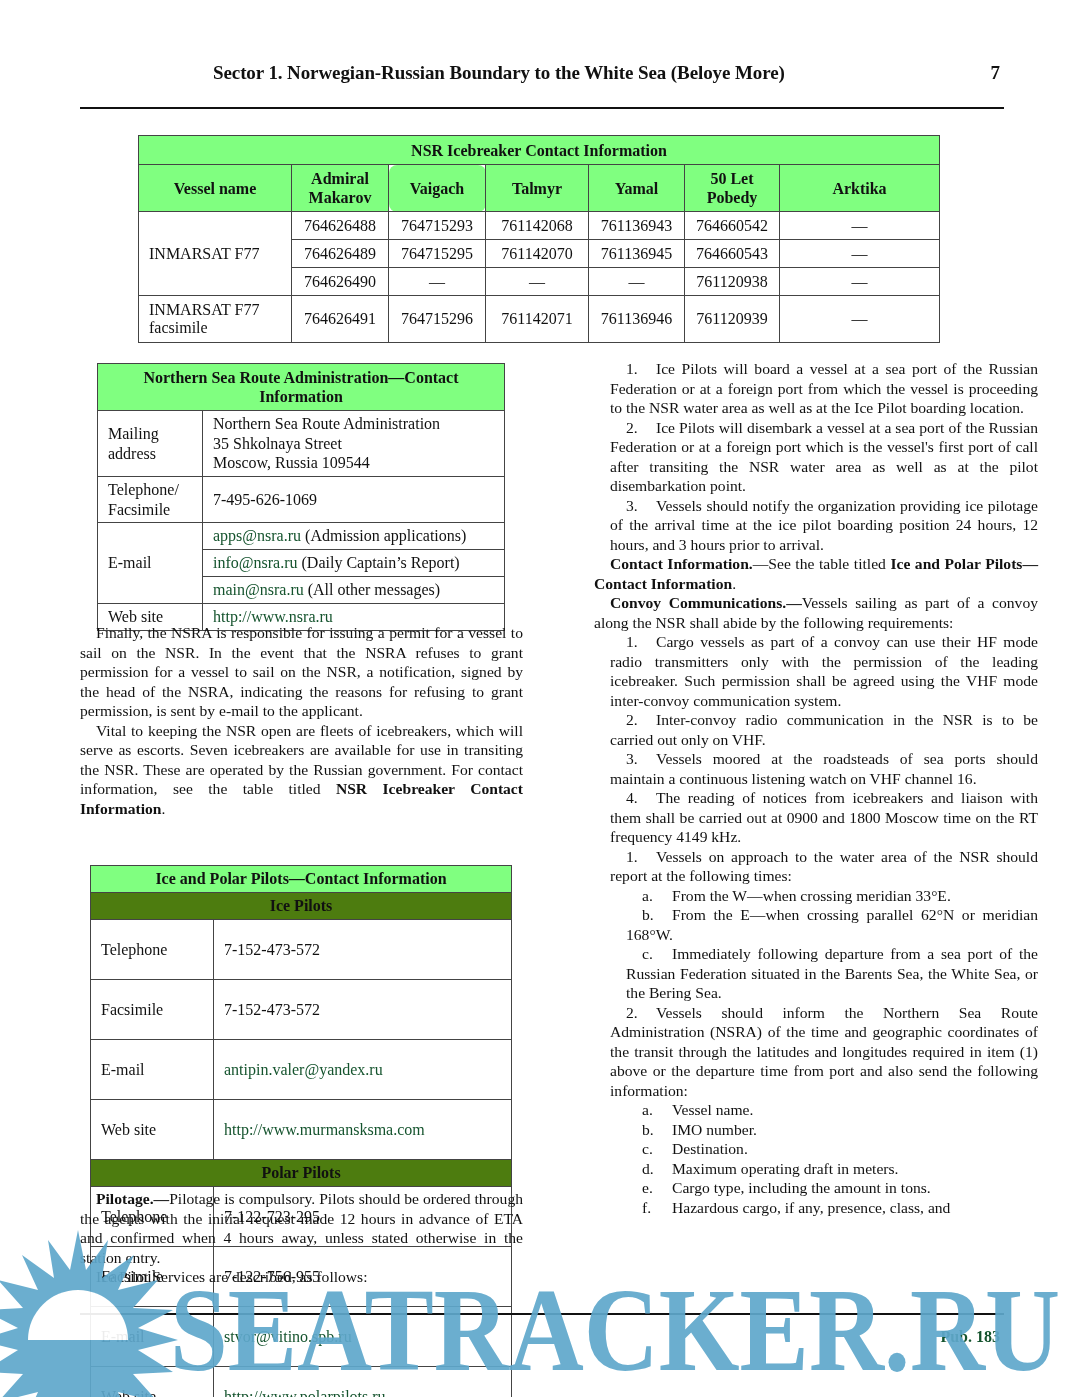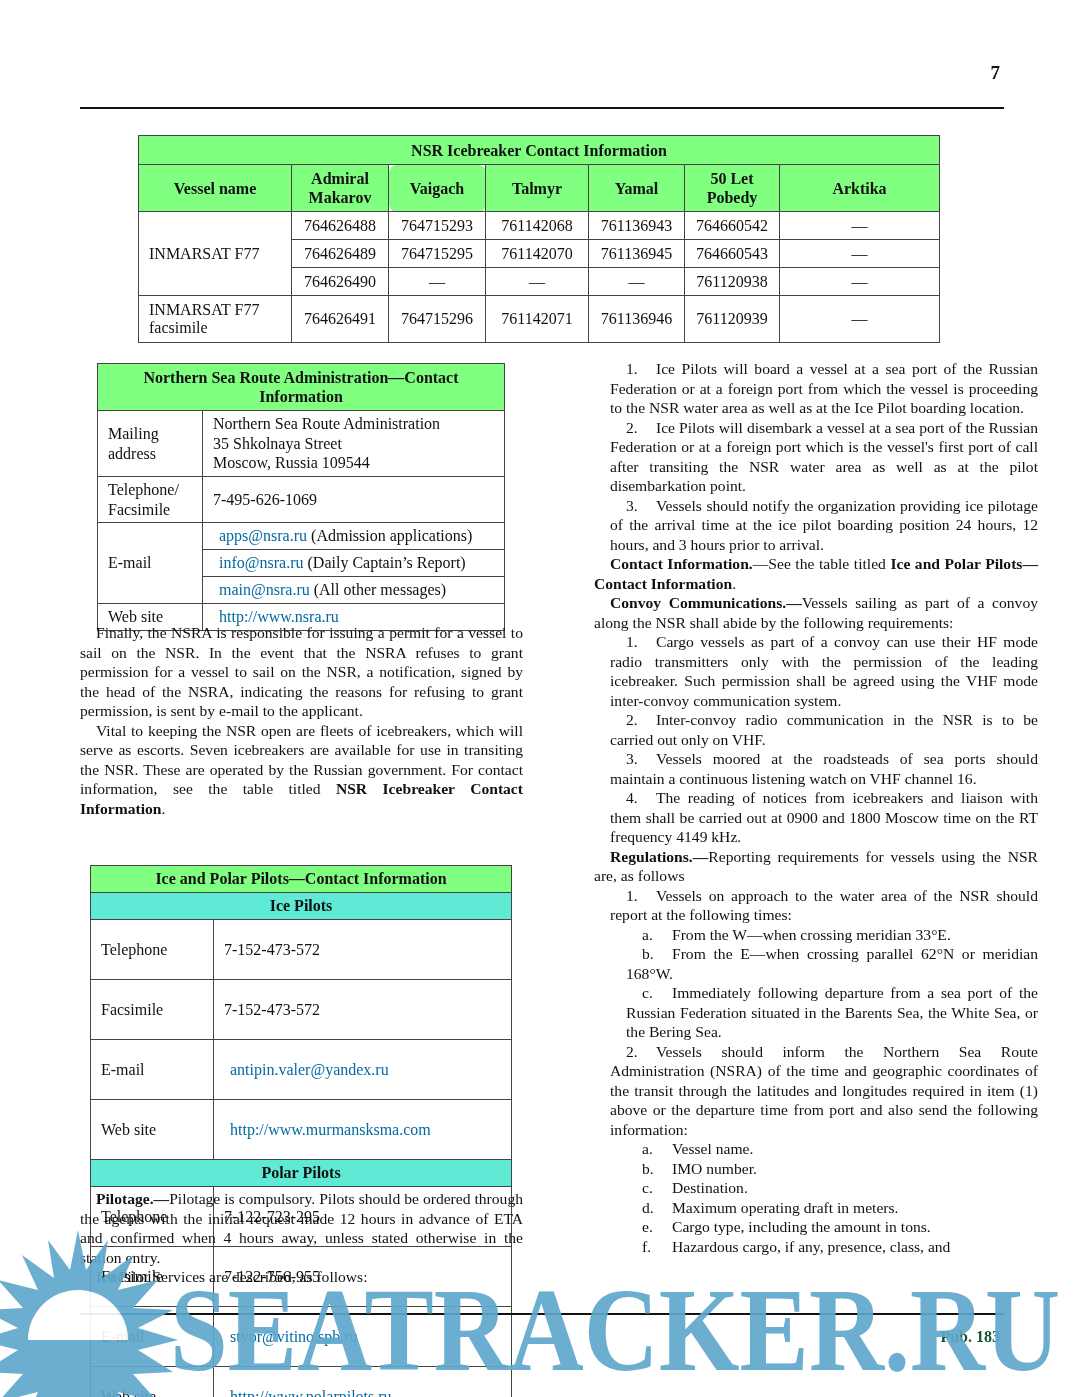--- a/index.html
+++ b/index.html
@@ -4,22 +4,22 @@
 <style>
   html,body{margin:0;padding:0;background:#fff;}
   body{width:1080px;height:1397px;position:relative;overflow:hidden;font-family:"Liberation Serif","DejaVu Serif",serif;color:#111;}
   .header{position:absolute;left:80px;top:60px;width:924px;height:30px;}
   .header .title{position:absolute;left:133px;top:2px;font-weight:bold;font-size:19px;letter-spacing:-0.1px;}
   .header .pnum{position:absolute;right:4px;top:2px;font-weight:bold;font-size:19px;}
   .rule{position:absolute;left:80px;width:924px;height:2px;background:#111;}
   table{border-collapse:collapse;font-family:"Liberation Serif",serif;}
   td,th{border:1px solid #444;}
   .green{background:#80ff80;}
-  .yellow{background:#5eead4;}
-  a,.link{color:#0369a1;text-decoration:none;margin-left:6px;}
+  .yellow{background:#4d7c0f;}
+  a,.link{color:#14532d;text-decoration:none;}
   
   #ice{position:absolute;left:138px;top:135px;width:802px;font-size:16px;}
   #ice th{font-weight:bold;text-align:center;font-size:16px;line-height:19px;}
   #ice td{text-align:center;height:27px;padding:0 4px;}
   #ice td.vname{text-align:left;padding-left:10px;}
   
   #nsra{position:absolute;left:97px;top:363px;width:408px;font-size:16px;}
   #nsra th{font-weight:bold;text-align:center;line-height:19px;padding:2px 4px;}
   #nsra td{text-align:left;padding:2px 10px;line-height:19.5px;}
   
@@ -32,20 +32,21 @@
   .li1{padding-left:16px;text-indent:16px;}
   .li2{padding-left:32px;text-indent:16px;}
   .lab{display:inline-block;width:30px;text-indent:0;}
   .footer{position:absolute;right:80px;top:1328px;font-weight:bold;font-size:16px;color:#14532d;}
   .wm{position:absolute;left:0;top:1220px;width:1080px;height:177px;pointer-events:none;}
 </style>
 </head>
 <body>
 
 <div class="header">
+  <span class="title">Sector 1. Norwegian-Russian Boundary to the White Sea (Beloye More)</span>
   <span class="pnum">7</span>
 </div>
 <div class="rule" style="top:107px;"></div>
 
 <table id="ice">
   <tbody>
       <tr>
         <th class="green" colspan="7" style="height:26px;">NSR Icebreaker Contact Information</th>
       </tr>
   <tr class="green" style="height:47px;">
@@ -187,21 +188,20 @@
 <div class="col" style="left:556px;top:359px;width:444px;margin-left:38px;">
   <p class="li1"><span class="lab">1.</span><span>Ice Pilots will board a vessel at a sea port of the Russian Federation or at a foreign port from which the vessel is proceeding to the NSR water area as well as at the Ice Pilot boarding location.</span></p>
   <p class="li1"><span class="lab">2.</span><span>Ice Pilots will disembark a vessel at a sea port of the Russian Federation or at a foreign port which is the vessel's first port of call after transiting the NSR water area as well as at the pilot disembarkation point.</span></p>
   <p class="li1"><span class="lab">3.</span><span>Vessels should notify the organization providing ice pilotage of the arrival time at the ice pilot boarding position 24 hours, 12 hours, and 3 hours prior to arrival.</span></p>
   <p class="ind"><b>Contact Information.</b><span>—See the table titled </span><b>Ice and Polar Pilots—Contact Information</b><span>.</span></p>
   <p class="ind"><b>Convoy Communications.—</b><span>Vessels sailing as part of a convoy along the NSR shall abide by the following requirements:</span></p>
   <p class="li1"><span class="lab">1.</span><span>Cargo vessels as part of a convoy can use their HF mode radio transmitters only with the permission of the leading icebreaker. Such permission shall be agreed using the VHF mode inter-convoy communication system.</span></p>
   <p class="li1"><span class="lab">2.</span><span>Inter-convoy radio communication in the NSR is to be carried out only on VHF.</span></p>
   <p class="li1"><span class="lab">3.</span><span>Vessels moored at the roadsteads of sea ports should maintain a continuous listening watch on VHF channel 16.</span></p>
   <p class="li1"><span class="lab">4.</span><span>The reading of notices from icebreakers and liaison with them shall be carried out at 0900 and 1800 Moscow time on the RT frequency 4149 kHz.</span></p>
-  <p class="ind"><b>Regulations.—</b><span>Reporting requirements for vessels using the NSR are, as follows</span></p>
   <p class="li1"><span class="lab">1.</span><span>Vessels on approach to the water area of the NSR should report at the following times:</span></p>
   <p class="li2"><span class="lab">a.</span><span>From the W—when crossing meridian 33°E.</span></p>
   <p class="li2"><span class="lab">b.</span><span>From the E—when crossing parallel 62°N or meridian 168°W.</span></p>
   <p class="li2"><span class="lab">c.</span><span>Immediately following departure from a sea port of the Russian Federation situated in the Barents Sea, the White Sea, or the Bering Sea.</span></p>
   <p class="li1"><span class="lab">2.</span><span>Vessels should inform the Northern Sea Route Administration (NSRA) of the time and geographic coordinates of the transit through the latitudes and longitudes required in item (1) above or the departure time from port and also send the following information:</span></p>
   <p class="li2"><span class="lab">a.</span><span>Vessel name.</span></p>
   <p class="li2"><span class="lab">b.</span><span>IMO number.</span></p>
   <p class="li2"><span class="lab">c.</span><span>Destination.</span></p>
   <p class="li2"><span class="lab">d.</span><span>Maximum operating draft in meters.</span></p>
   <p class="li2"><span class="lab">e.</span><span>Cargo type, including the amount in tons.</span></p>

